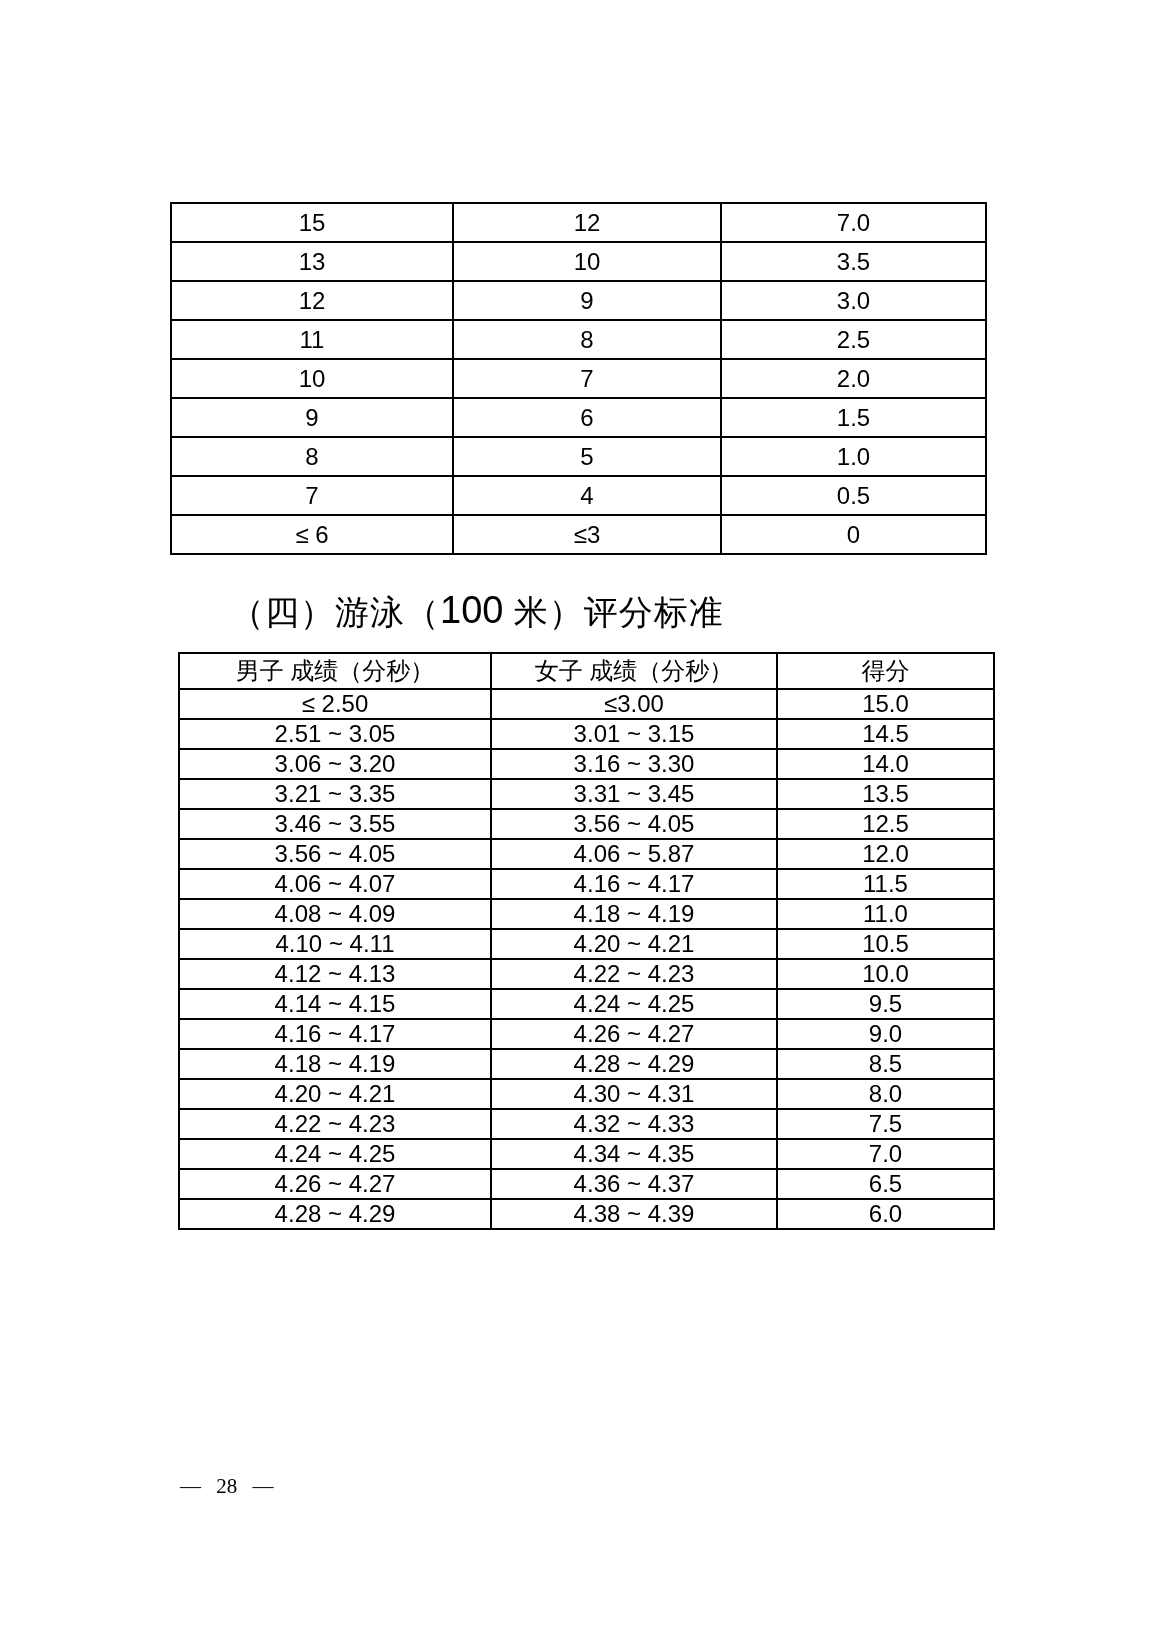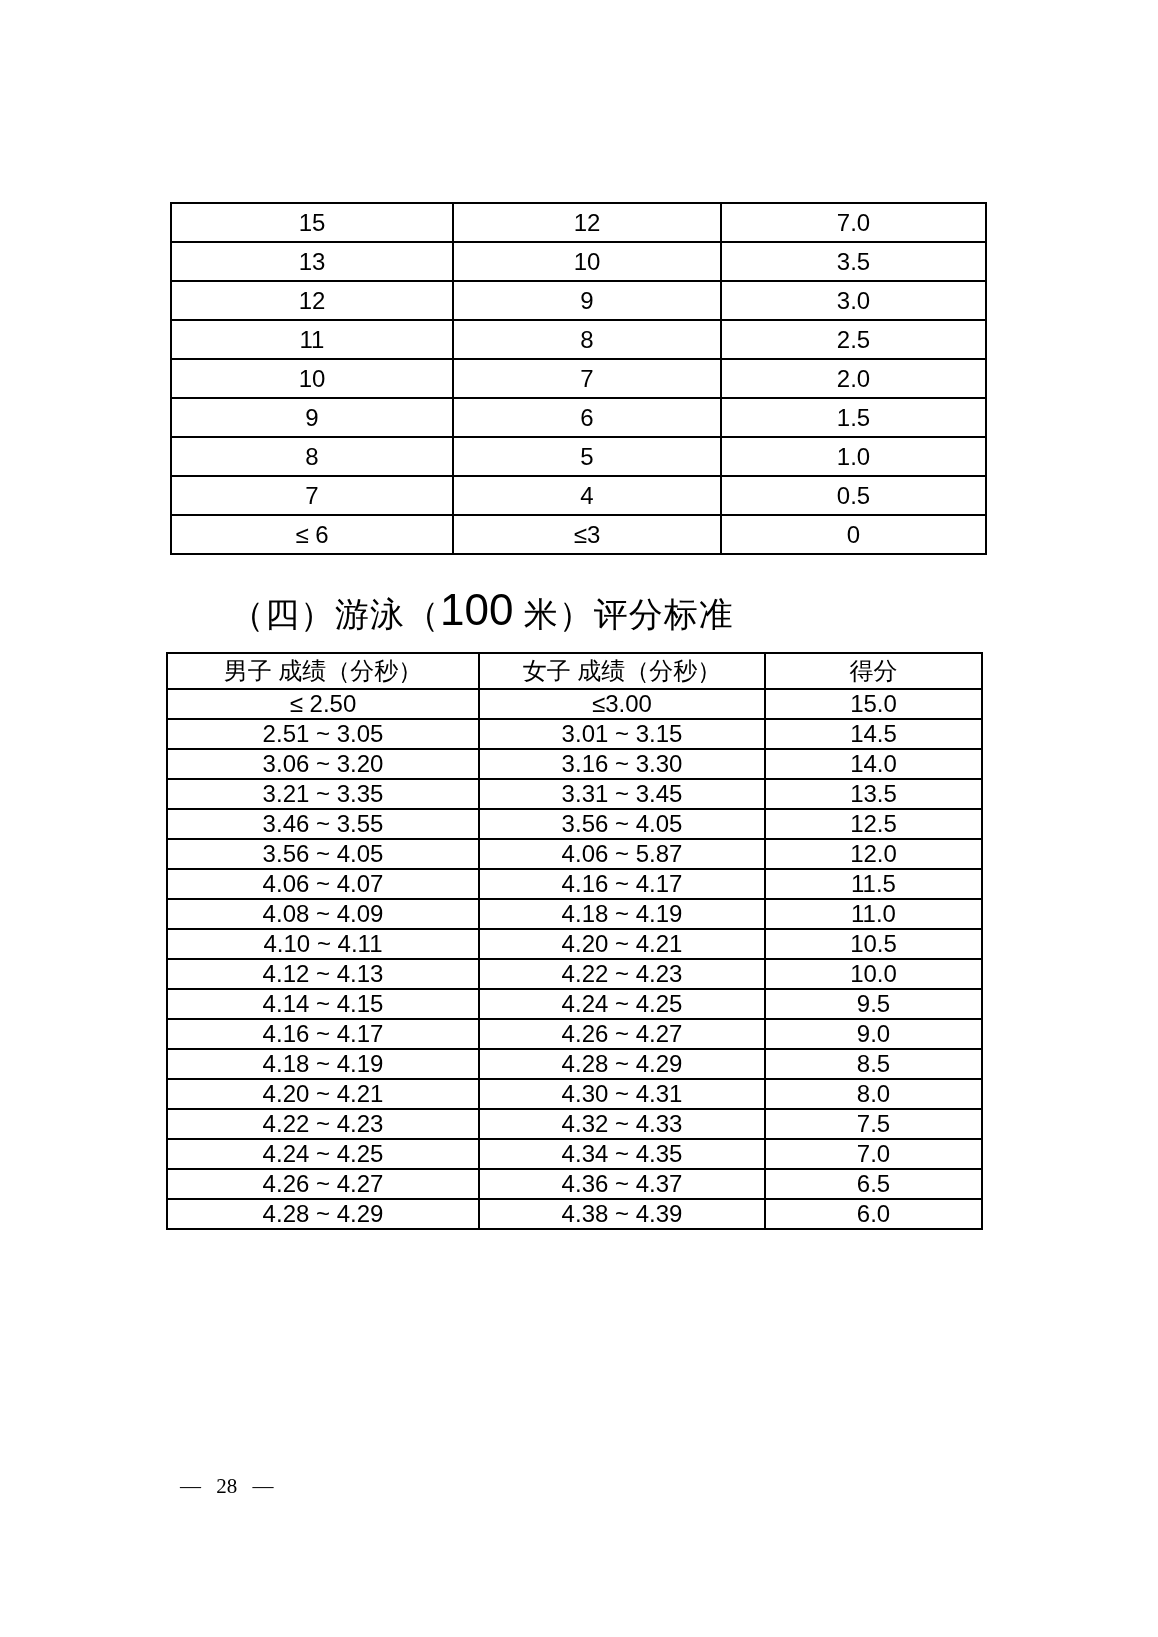--- a/index.html
+++ b/index.html
@@ -23,35 +23,35 @@
     font-weight:normal;
     font-size:24px;
     padding:0;
     overflow:hidden;
     white-space:nowrap;
   }
   
   .t1{left:170px;top:202px;width:815px;}
   .t1 tr{height:39px;}
   
-  .t2{left:166px;top:652px;width:815px;border-radius:9px;}
+  .t2{left:178px;top:652px;width:815px;border-radius:9px;}
   .t2 thead tr{height:36px;}
   .t2 tbody tr{height:21px;}
   
   .heading{
     position:absolute;
     left:170px;top:580px;
     padding-left:60px;
     font-size:34px;
     line-height:60px;
     letter-spacing:1px;
     white-space:nowrap;
   }
   .heading .num{
-    font-size:44px;
+    font-size:38px;
     vertical-align:1px;
     letter-spacing:0;
   }
   
   .footer{
     position:absolute;
     left:180px;top:1474px;
     font-family:"Liberation Serif",serif;
     font-size:21px;
     word-spacing:10px;

